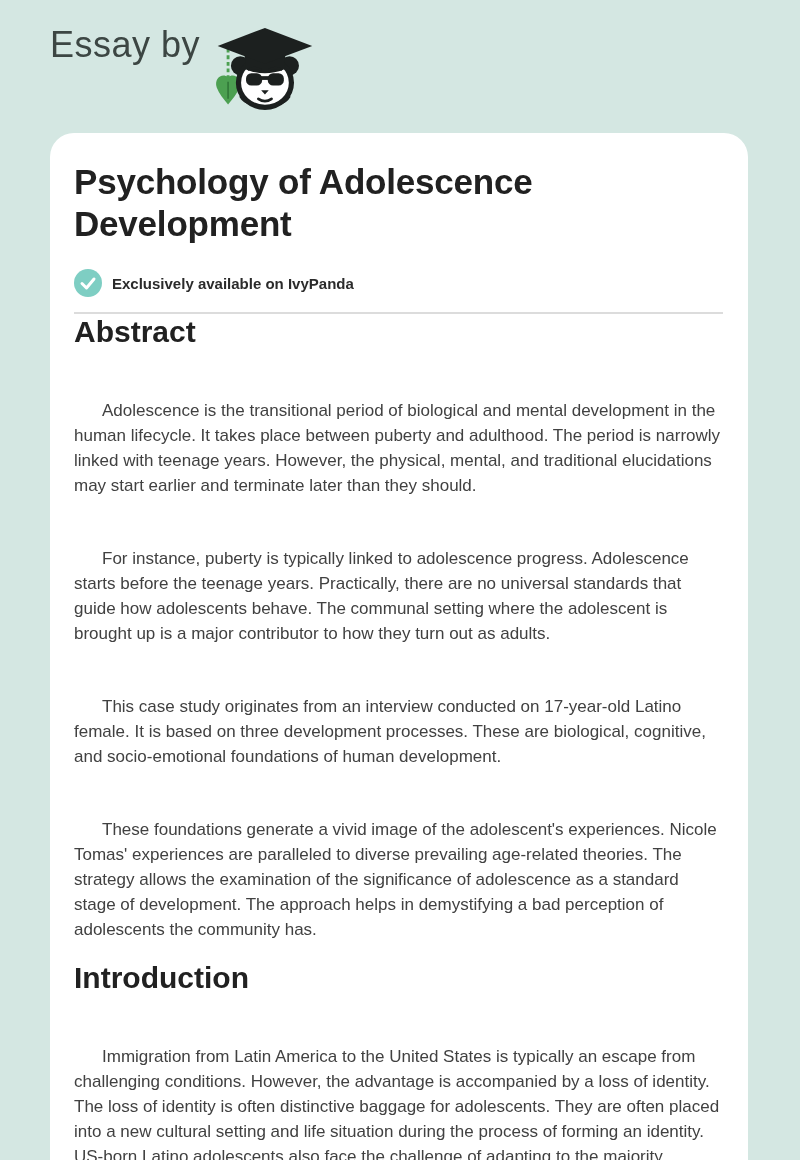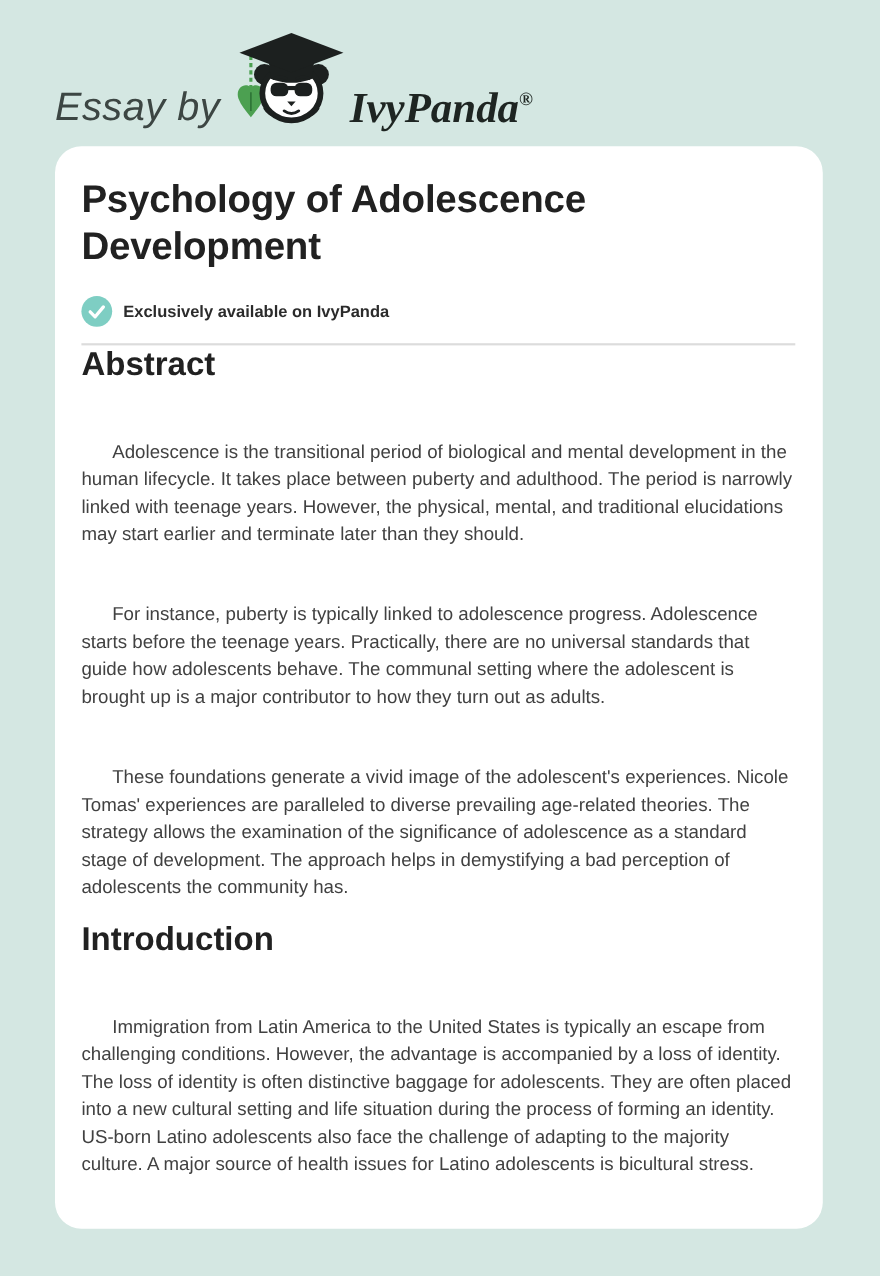--- a/index.html
+++ b/index.html
@@ -6,24 +6,23 @@
   html, body { width: 800px; height: 1160px; }
   body {
     background: #d4e7e2;
     font-family: "Liberation Sans", sans-serif;
     overflow: hidden;
   }
 
   
   .header {
     display: flex;
-    align-items: flex-end;
+    align-items: flex-start;
     padding: 24px 0 0 50px;
     height: 118px;
-    font-style: italic;
   }
   .essay-by {
     font-size: 36px;
     color: #3c4643;
     letter-spacing: 0.5px;
   }
   .logo-wrap {
     width: 104px;
     height: 92px;
     margin: 0 2px 0 12px;
@@ -131,39 +130,39 @@
       <rect x="50" y="54" width="12" height="4" fill="#1c201f"></rect>
 
       <path d="M52,69 L60,69 L56,73.5 Z" fill="#1c201f"></path>
       <path d="M49,78 Q56,83 63,78" fill="none" stroke="#1c201f" stroke-width="2.8" stroke-linecap="round"></path>
 
       <path d="M31,70 Q34,80 42,85 Q33,83 29,76 Z" fill="#1c201f"></path>
       <path d="M81,70 Q78,80 70,85 Q79,83 83,76 Z" fill="#1c201f"></path>
     </svg>
   </span>
 
-  <span class="brand"><span>IvyPanda</span><sup>®</sup></span>
 </div>
 
 <div class="card">
 
   <h1>Psychology of Adolescence Development</h1>
 
   <div class="badge-row">
     <span class="badge-circle">
       <svg viewBox="0 0 26 26" width="26" height="26" aria-hidden="true">
         <polyline points="7,13.5 11.5,18 19,9" fill="none" stroke="#ffffff" stroke-width="3" stroke-linecap="round" stroke-linejoin="round"></polyline>
       </svg>
     </span>
     <span class="badge-label">Exclusively available on IvyPanda</span>
   </div>
 
   <hr class="divider">
 
   <h2>Abstract</h2>
   <p>Adolescence is the transitional period of biological and mental development in the human lifecycle. It takes place between puberty and adulthood. The period is narrowly linked with teenage years. However, the physical, mental, and traditional elucidations may start earlier and terminate later than they should.</p>
   <p>For instance, puberty is typically linked to adolescence progress. Adolescence starts before the teenage years. Practically, there are no universal standards that guide how adolescents behave. The communal setting where the adolescent is brought up is a major contributor to how they turn out as adults.</p>
+  <p>This case study originates from an interview conducted on 17-year-old Latino female. It is based on three development processes. These are biological, cognitive, and socio-emotional foundations of human development.</p>
   <p>These foundations generate a vivid image of the adolescent's experiences. Nicole Tomas' experiences are paralleled to diverse prevailing age-related theories. The strategy allows the examination of the significance of adolescence as a standard stage of development. The approach helps in demystifying a bad perception of adolescents the community has.</p>
 
   <h2>Introduction</h2>
   <p>Immigration from Latin America to the United States is typically an escape from challenging conditions. However, the advantage is accompanied by a loss of identity. The loss of identity is often distinctive baggage for adolescents. They are often placed into a new cultural setting and life situation during the process of forming an identity. US-born Latino adolescents also face the challenge of adapting to the majority culture. A major source of health issues for Latino adolescents is bicultural stress.</p>
 
 </div>
 
 </body></html>

